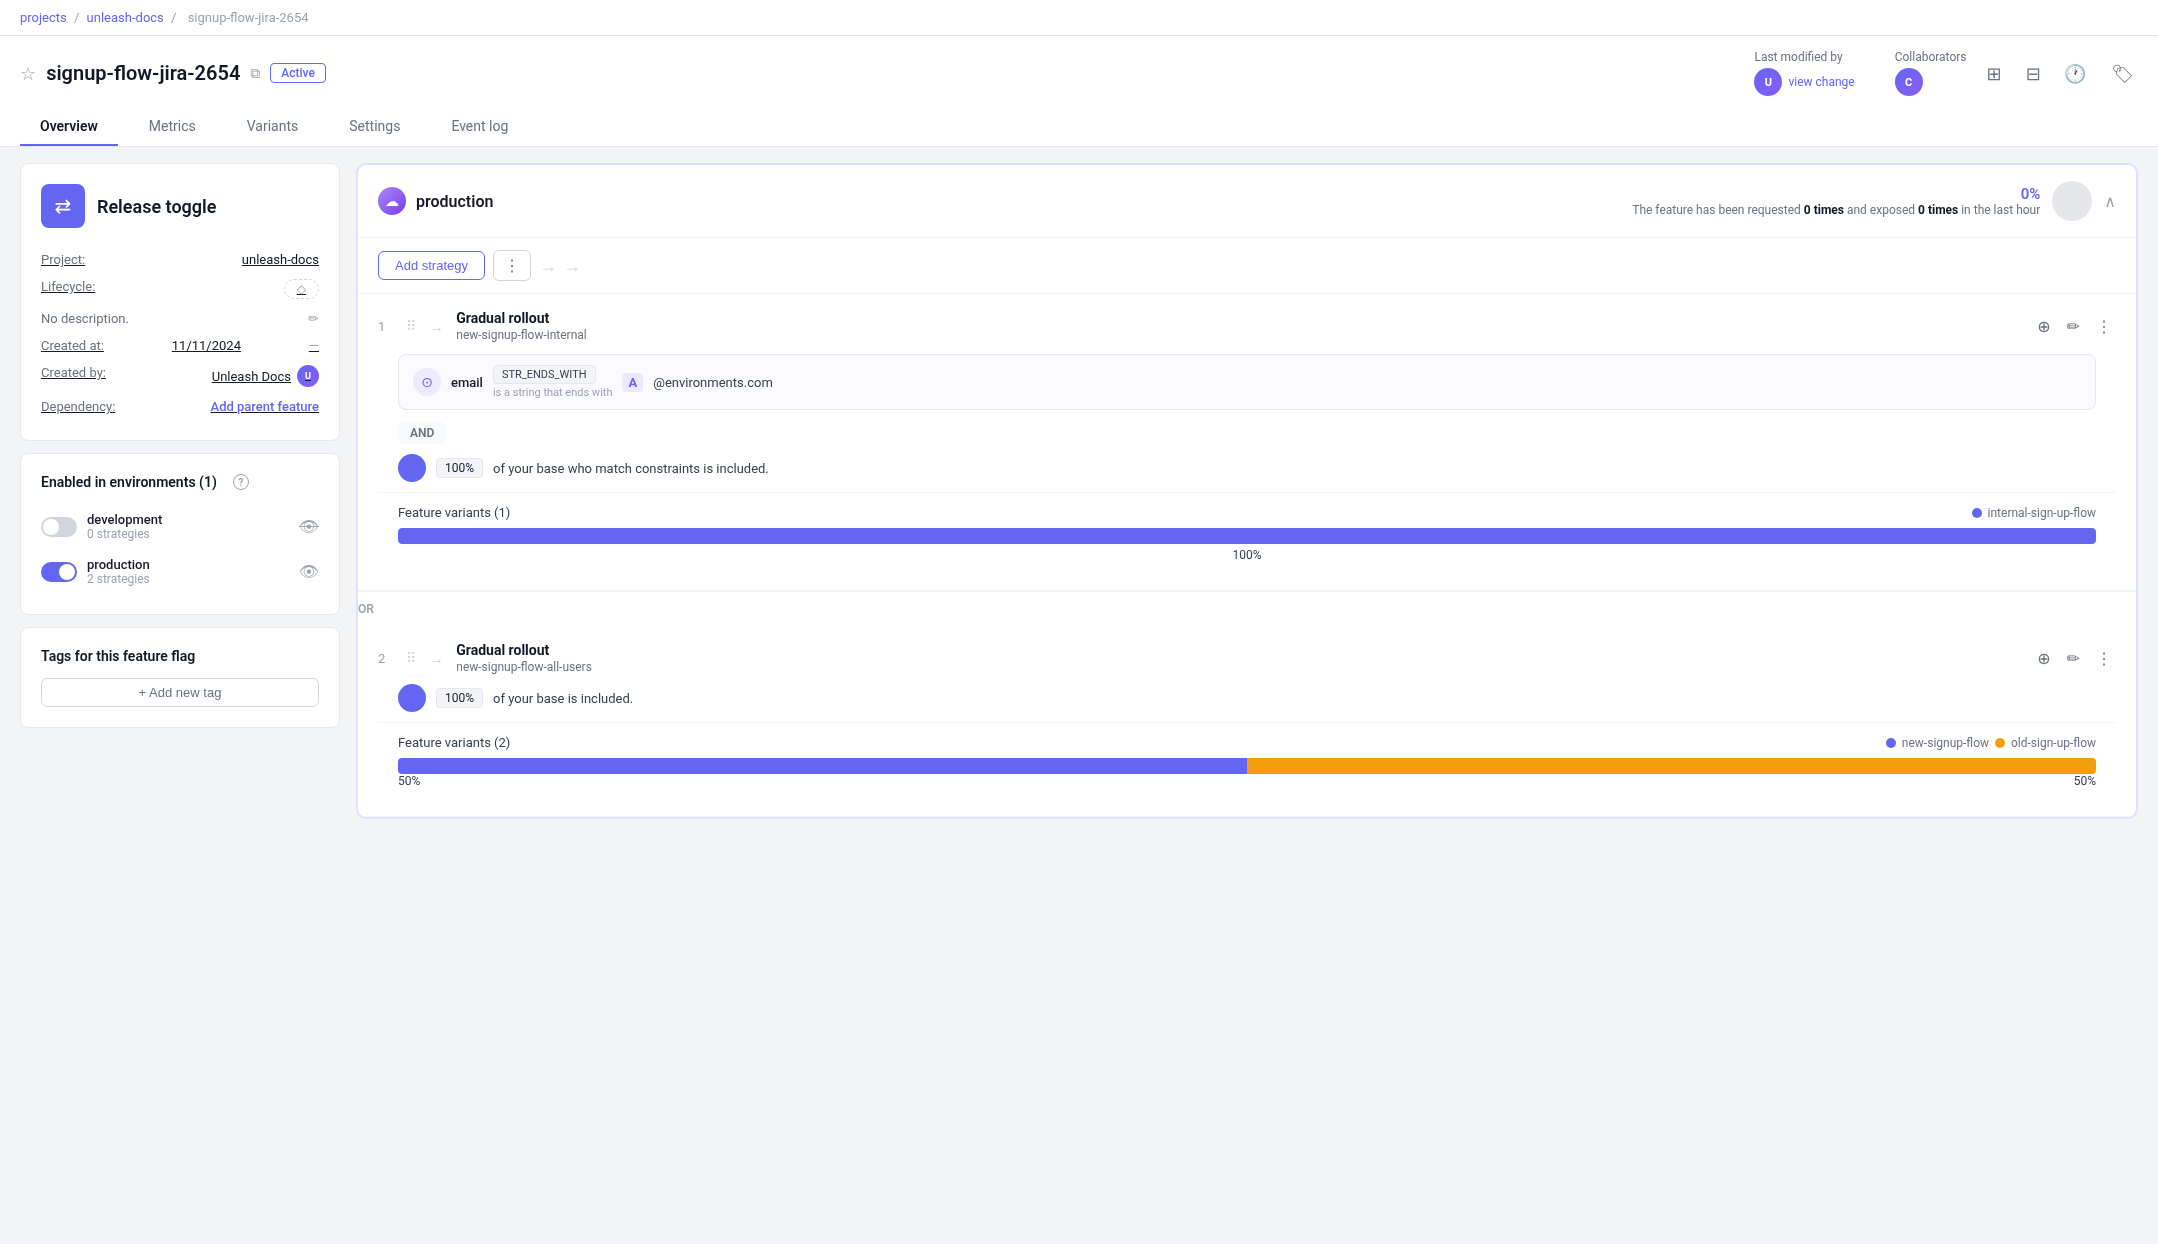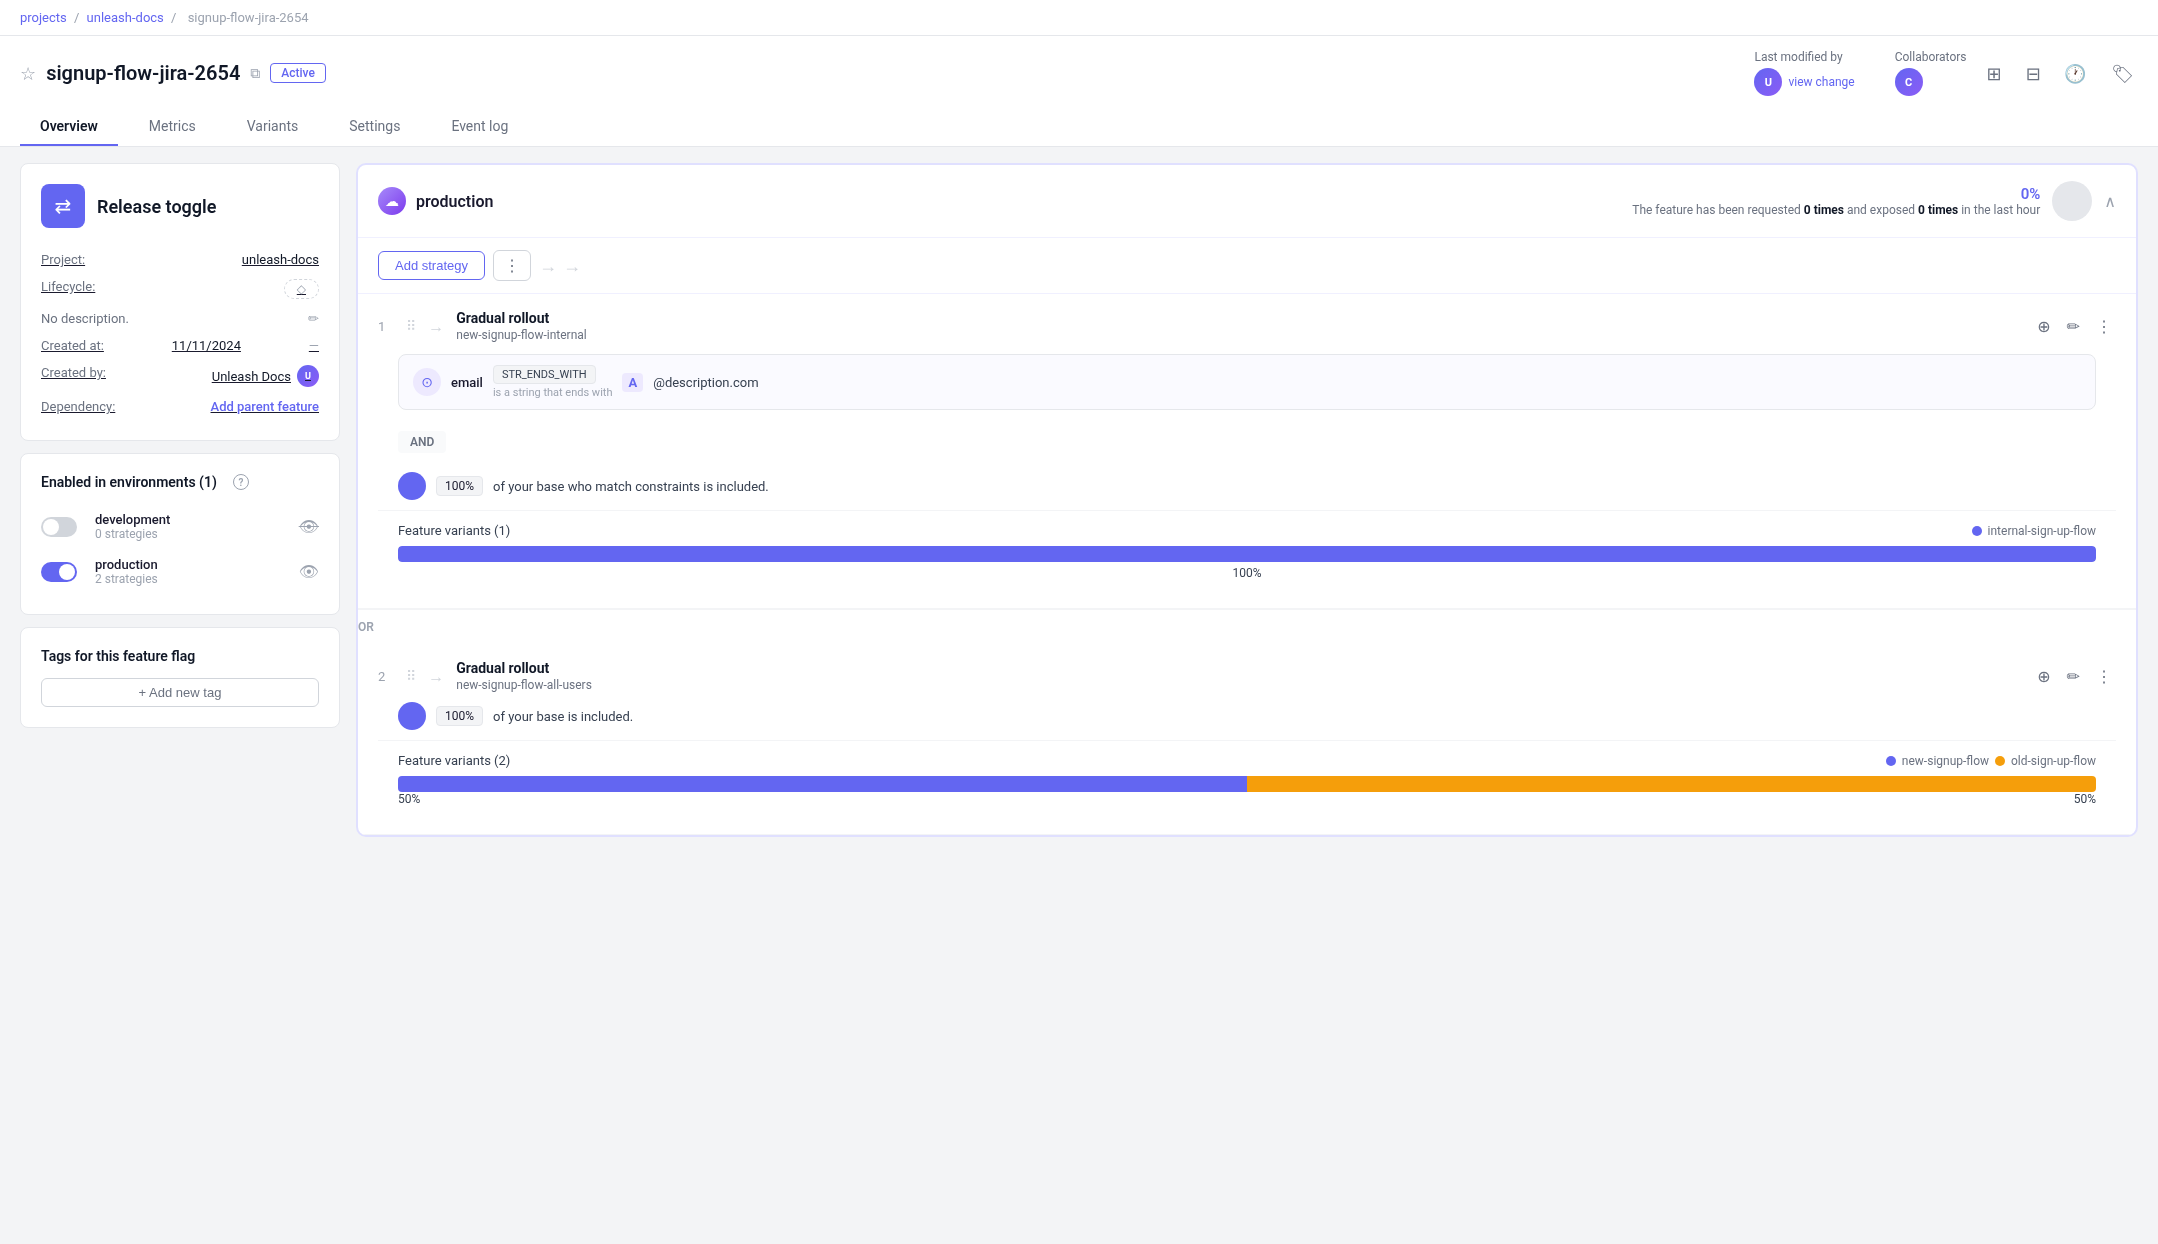--- a/index.html
+++ b/index.html
@@ -174,21 +174,21 @@
       border: 1.5px solid #9ca3af;
       display: inline-flex; align-items: center; justify-content: center;
       font-size: 10px; color: #9ca3af; cursor: pointer;
     }
     .env-row {
       display: flex;
       align-items: center;
       justify-content: space-between;
       padding: 8px 0;
     }
-    .env-info { display: flex; align-items: center; gap: 18px; }
+    .env-info { display: flex; align-items: center; gap: 10px; }
     .env-name { font-size: 13px; font-weight: 500; }
     .env-strat { font-size: 12px; color: #9ca3af; }
     .toggle-switch {
       width: 36px; height: 20px;
       border-radius: 10px;
       background: #d1d5db;
       position: relative;
       cursor: pointer;
       flex-shrink: 0;
     }
@@ -387,21 +387,21 @@
       font-weight: bold;
       color: #6366f1;
     }
     .constraint-value { font-size: 13px; color: #374151; }
     .and-label {
       background: #f9fafb;
       color: #6b7280;
       font-size: 12px;
       font-weight: 600;
       padding: 4px 12px;
-      margin: 9px 20px;
+      margin: 0 20px;
       display: inline-block;
       border-radius: 4px;
     }
     .rollout-row {
       margin: 10px 20px;
       display: flex;
       align-items: center;
       gap: 10px;
     }
     .rollout-circle {
@@ -655,21 +655,21 @@
         </div>
 
         <div class="constraint-row">
           <div class="constraint-icon">⊙</div>
           <span class="constraint-field">email</span>
           <div style="display:flex;flex-direction:column;align-items:flex-start;gap:2px;">
             <span class="constraint-op-badge">STR_ENDS_WITH</span>
             <span style="font-size:11px;color:#9ca3af;">is a string that ends with</span>
           </div>
           <span class="constraint-a">A</span>
-          <span class="constraint-value">@description.com</span>
+          <span class="constraint-value">@environments.com</span>
         </div>
 
         <div>
           <span class="and-label">AND</span>
         </div>
 
         <div class="rollout-row">
           <div class="rollout-circle"></div>
           <span class="rollout-pct-badge">100%</span>
           <span class="rollout-text">of your base who match constraints is included.</span>

